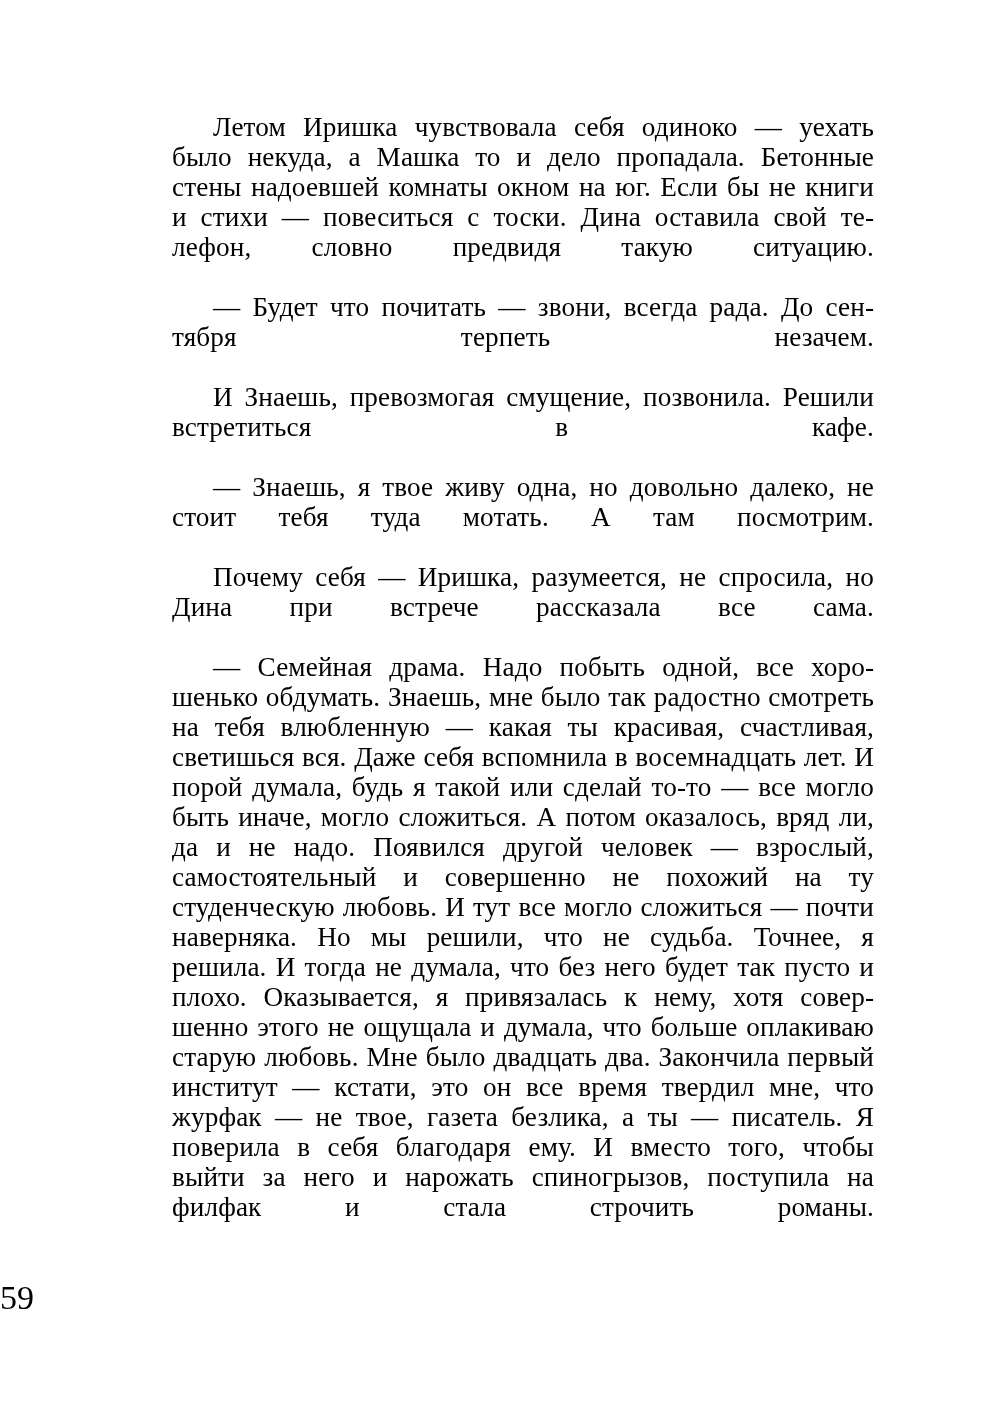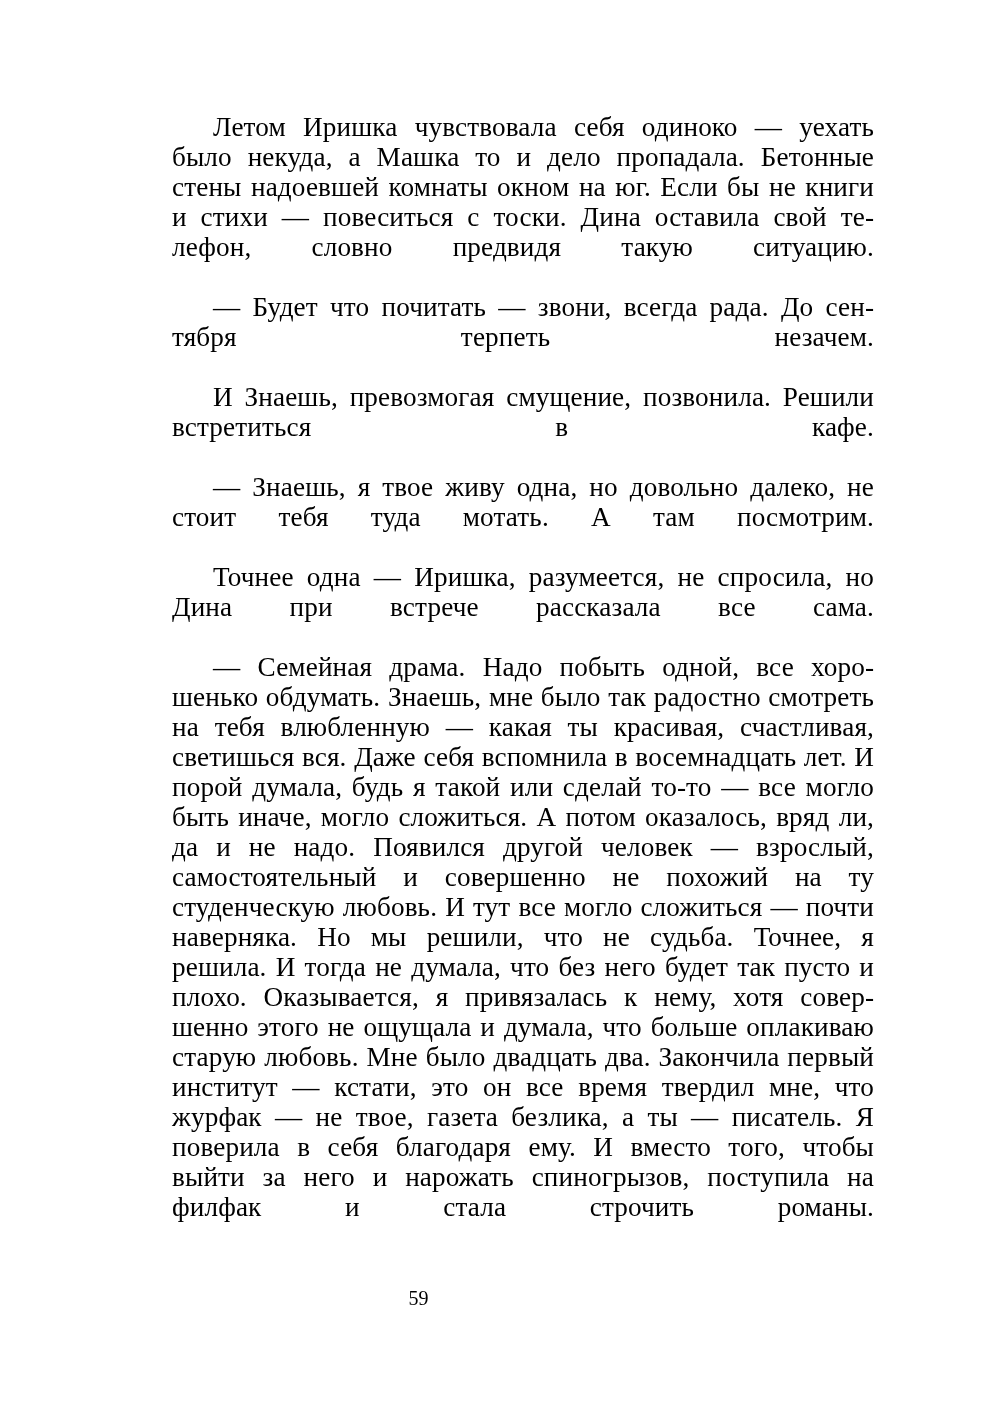--- a/index.html
+++ b/index.html
@@ -51,37 +51,37 @@
     content: "";
     display: inline-block;
     width: 100%;
   }
 
   .page-number {
     position: absolute;
     left: 0;
     top: 1283px;
     width: 837px;
-    text-align: center;
-    font-size: 20px;
+    text-align: left;
+    font-size: 34px;
     line-height: 30px;
     font-family: "Liberation Serif", "DejaVu Serif", serif;
     color: #000000;
   }
 </style>
 </head>
 <body>
 
 <div class="page">
 
   <div class="text-block">
     <p class="para">Летом Иришка чувствовала себя одиноко — уехать было некуда, а Машка то и дело пропадала. Бетонные стены надоевшей комнаты окном на юг. Если бы не кни­ги и стихи — повеситься с тоски. Дина оставила свой те­лефон, словно предвидя такую ситуацию.</p>
     <p class="para">— Будет что почитать — звони, всегда рада. До сен­тября терпеть незачем.</p>
     <p class="para">И Знаешь, превозмогая смущение, позвонила. Ре­шили встретиться в кафе.</p>
     <p class="para">— Знаешь, я твое живу одна, но довольно далеко, не стоит тебя туда мотать. А там посмотрим.</p>
-    <p class="para">Точнее одна — Иришка, разумеется, не спросила, но Дина при встрече рассказала все сама.</p>
+    <p class="para">Почему себя — Иришка, разумеется, не спросила, но Дина при встрече рассказала все сама.</p>
     <p class="para">— Семейная драма. Надо побыть одной, все хоро­шенько обдумать. Знаешь, мне было так радостно смот­реть на тебя влюбленную — какая ты красивая, счастли­вая, светишься вся. Даже себя вспомнила в восемнадцать лет. И порой думала, будь я такой или сделай то-то — все могло быть иначе, могло сложиться. А потом оказалось, вряд ли, да и не надо. Появился другой человек — взрос­лый, самостоятельный и совершенно не похожий на ту студенческую любовь. И тут все могло сложиться — по­чти наверняка. Но мы решили, что не судьба. Точнее, я решила. И тогда не думала, что без него будет так пусто и плохо. Оказывается, я привязалась к нему, хотя совер­шенно этого не ощущала и думала, что больше оплаки­ваю старую любовь. Мне было двадцать два. Закончила первый институт — кстати, это он все время твердил мне, что журфак — не твое, газета безлика, а ты — писа­тель. Я поверила в себя благодаря ему. И вместо того, чтобы выйти за него и нарожать спиногрызов, поступила на филфак и стала строчить романы.</p>
 
   </div>
 
   <div class="page-number">59</div>
 
 </div>
 
 </body></html>

